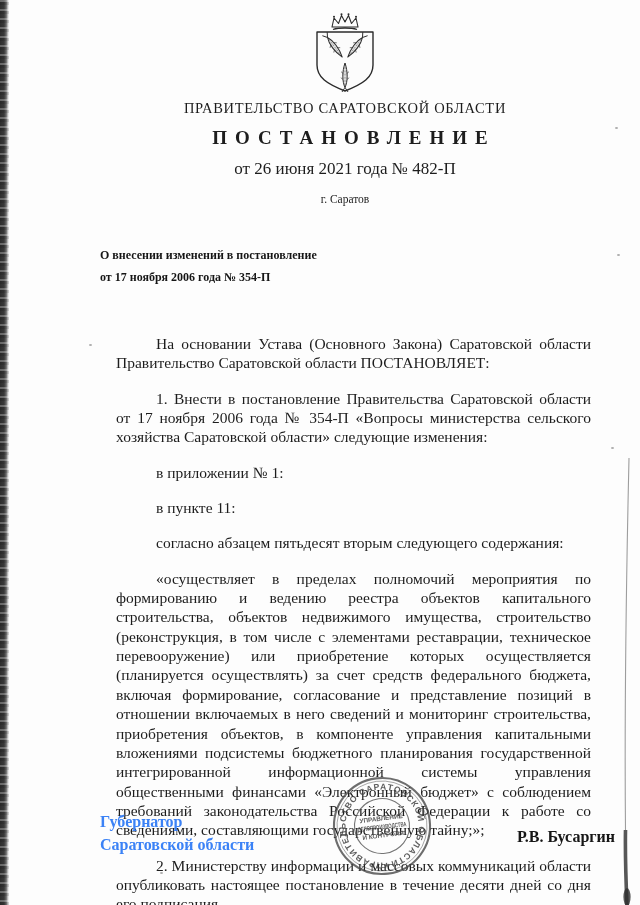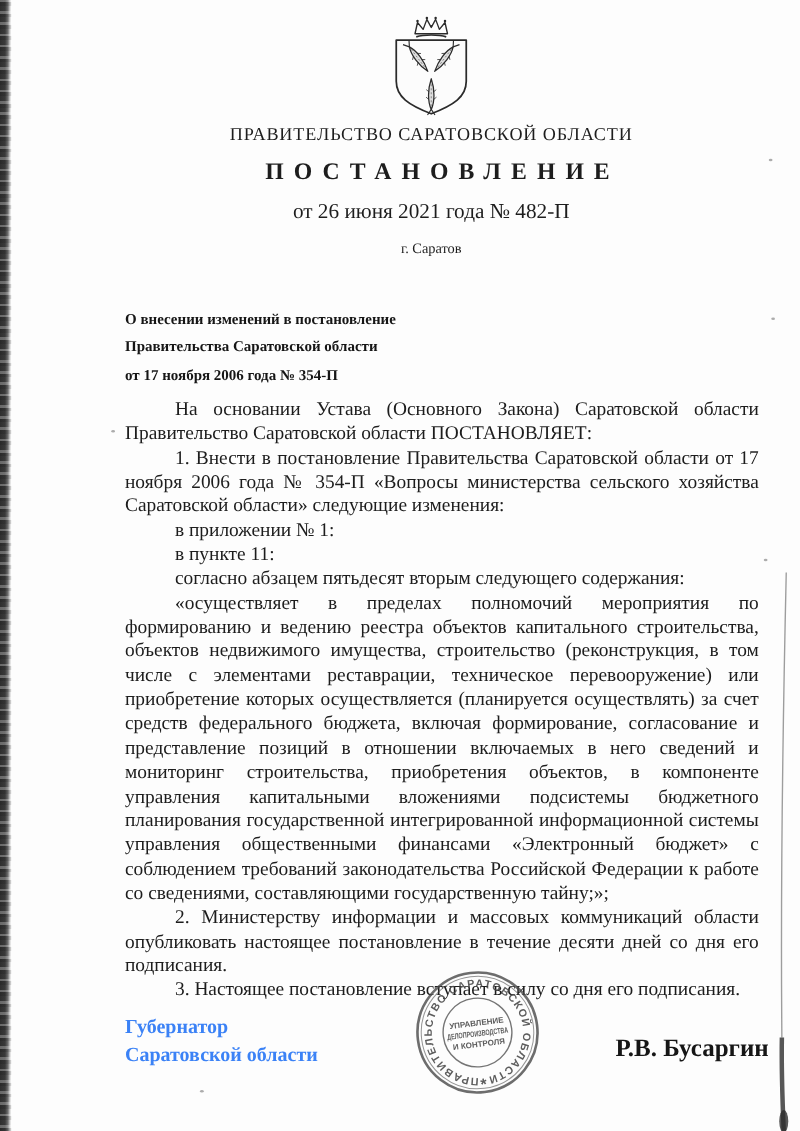--- a/index.html
+++ b/index.html
@@ -23,24 +23,24 @@
   
   .hdr{left:100px;width:490px;text-align:center;}
   .authority{top:100px;font-size:14.5px;letter-spacing:.7px;white-space:nowrap;}
   .doctype{top:127px;font-size:19px;font-weight:bold;letter-spacing:8px;padding-left:9px;white-space:nowrap;}
   .datenum{top:159px;font-size:17px;white-space:nowrap;}
   .city{top:193px;font-size:11.5px;}
   
   .title{left:100px;top:244px;width:420px;font-size:12px;font-weight:bold;line-height:22.4px;color:#161616;}
   
   .body{left:100px;top:318px;width:507px;font-size:15.5px;line-height:19.35px;text-align:justify;}
-  .body p{margin:0;text-indent:40px;}
+  .body p{margin:16px;text-indent:40px;}
   
   .sig-post{left:100px;top:811px;font-size:16px;font-weight:bold;line-height:22.5px;color:#3b82f6;}
-  .sig-name{left:100px;top:828px;width:515px;text-align:right;font-size:20px;font-weight:bold;color:#161616;}
+  .sig-name{left:100px;top:828px;width:515px;text-align:right;font-size:16px;font-weight:bold;color:#161616;}
   
   .stamp{left:317px;top:761px;opacity:.88;}
   .stamp text{font-family:"Liberation Sans",sans-serif;fill:#474747;}
   
   .arms{left:308px;top:11px;}
   .overlay{left:0;top:0;pointer-events:none;}
 </style>
 </head>
 <body>
 
@@ -77,21 +77,20 @@
   </g>
 </svg>
 
 <div class="abs hdr authority">ПРАВИТЕЛЬСТВО САРАТОВСКОЙ ОБЛАСТИ</div>
 <div class="abs hdr doctype">ПОСТАНОВЛЕНИЕ</div>
 <div class="abs hdr datenum">от 26 июня 2021 года № 482-П</div>
 <div class="abs hdr city">г. Саратов</div>
 
 <div class="abs title">
   <div>О внесении изменений в постановление</div>
-  <div>Правительства Саратовской области</div>
   <div>от 17 ноября 2006 года № 354-П</div>
 </div>
 
 <div class="abs body">
   <p>На основании Устава (Основного Закона) Саратовской области Правительство Саратовской области ПОСТАНОВЛЯЕТ:</p>
   <p>1. Внести в постановление Правительства Саратовской области от 17 ноября 2006 года № 354-П «Вопросы министерства сельского хозяйства Саратовской области» следующие изменения:</p>
   <p>в приложении № 1:</p>
   <p>в пункте 11:</p>
   <p>согласно абзацем пятьдесят вторым следующего содержания:</p>
   <p>«осуществляет в пределах полномочий мероприятия по формированию и ведению реестра объектов капитального строительства, объектов недвижимого имущества, строительство (реконструкция, в том числе с элементами реставрации, техническое перевооружение) или приобретение которых осуществляется (планируется осуществлять) за счет средств федерального бюджета, включая формирование, согласование и представление позиций в отношении включаемых в него сведений и мониторинг строительства, приобретения объектов, в компоненте управления капитальными вложениями подсистемы бюджетного планирования государственной интегрированной информационной системы управления общественными финансами «Электронный бюджет» с соблюдением требований законодательства Российской Федерации к работе со сведениями, составляющими государственную тайну;»;</p>

